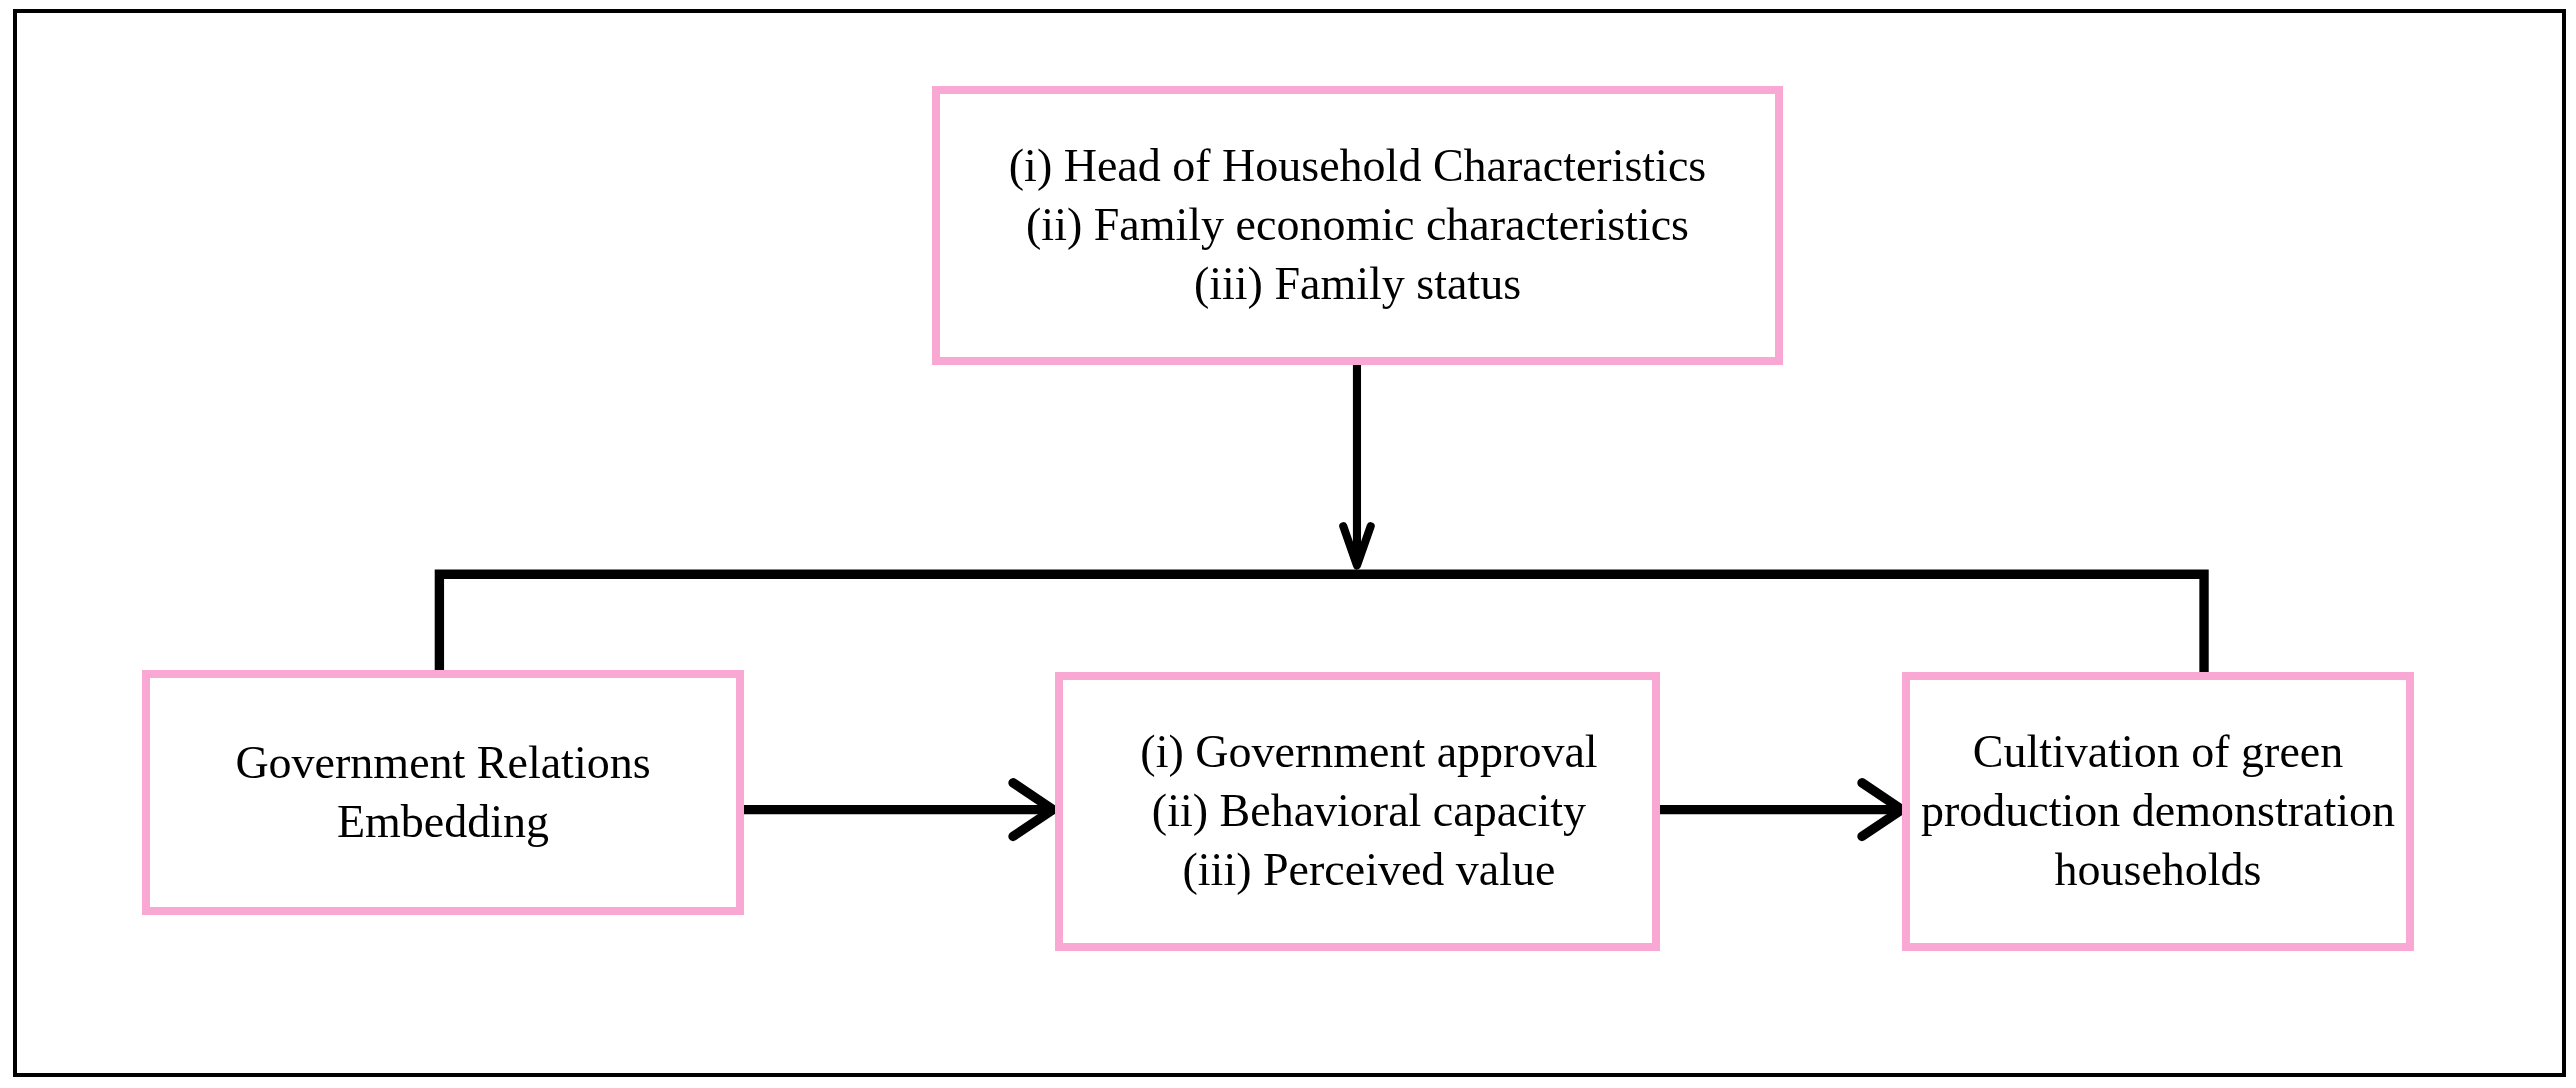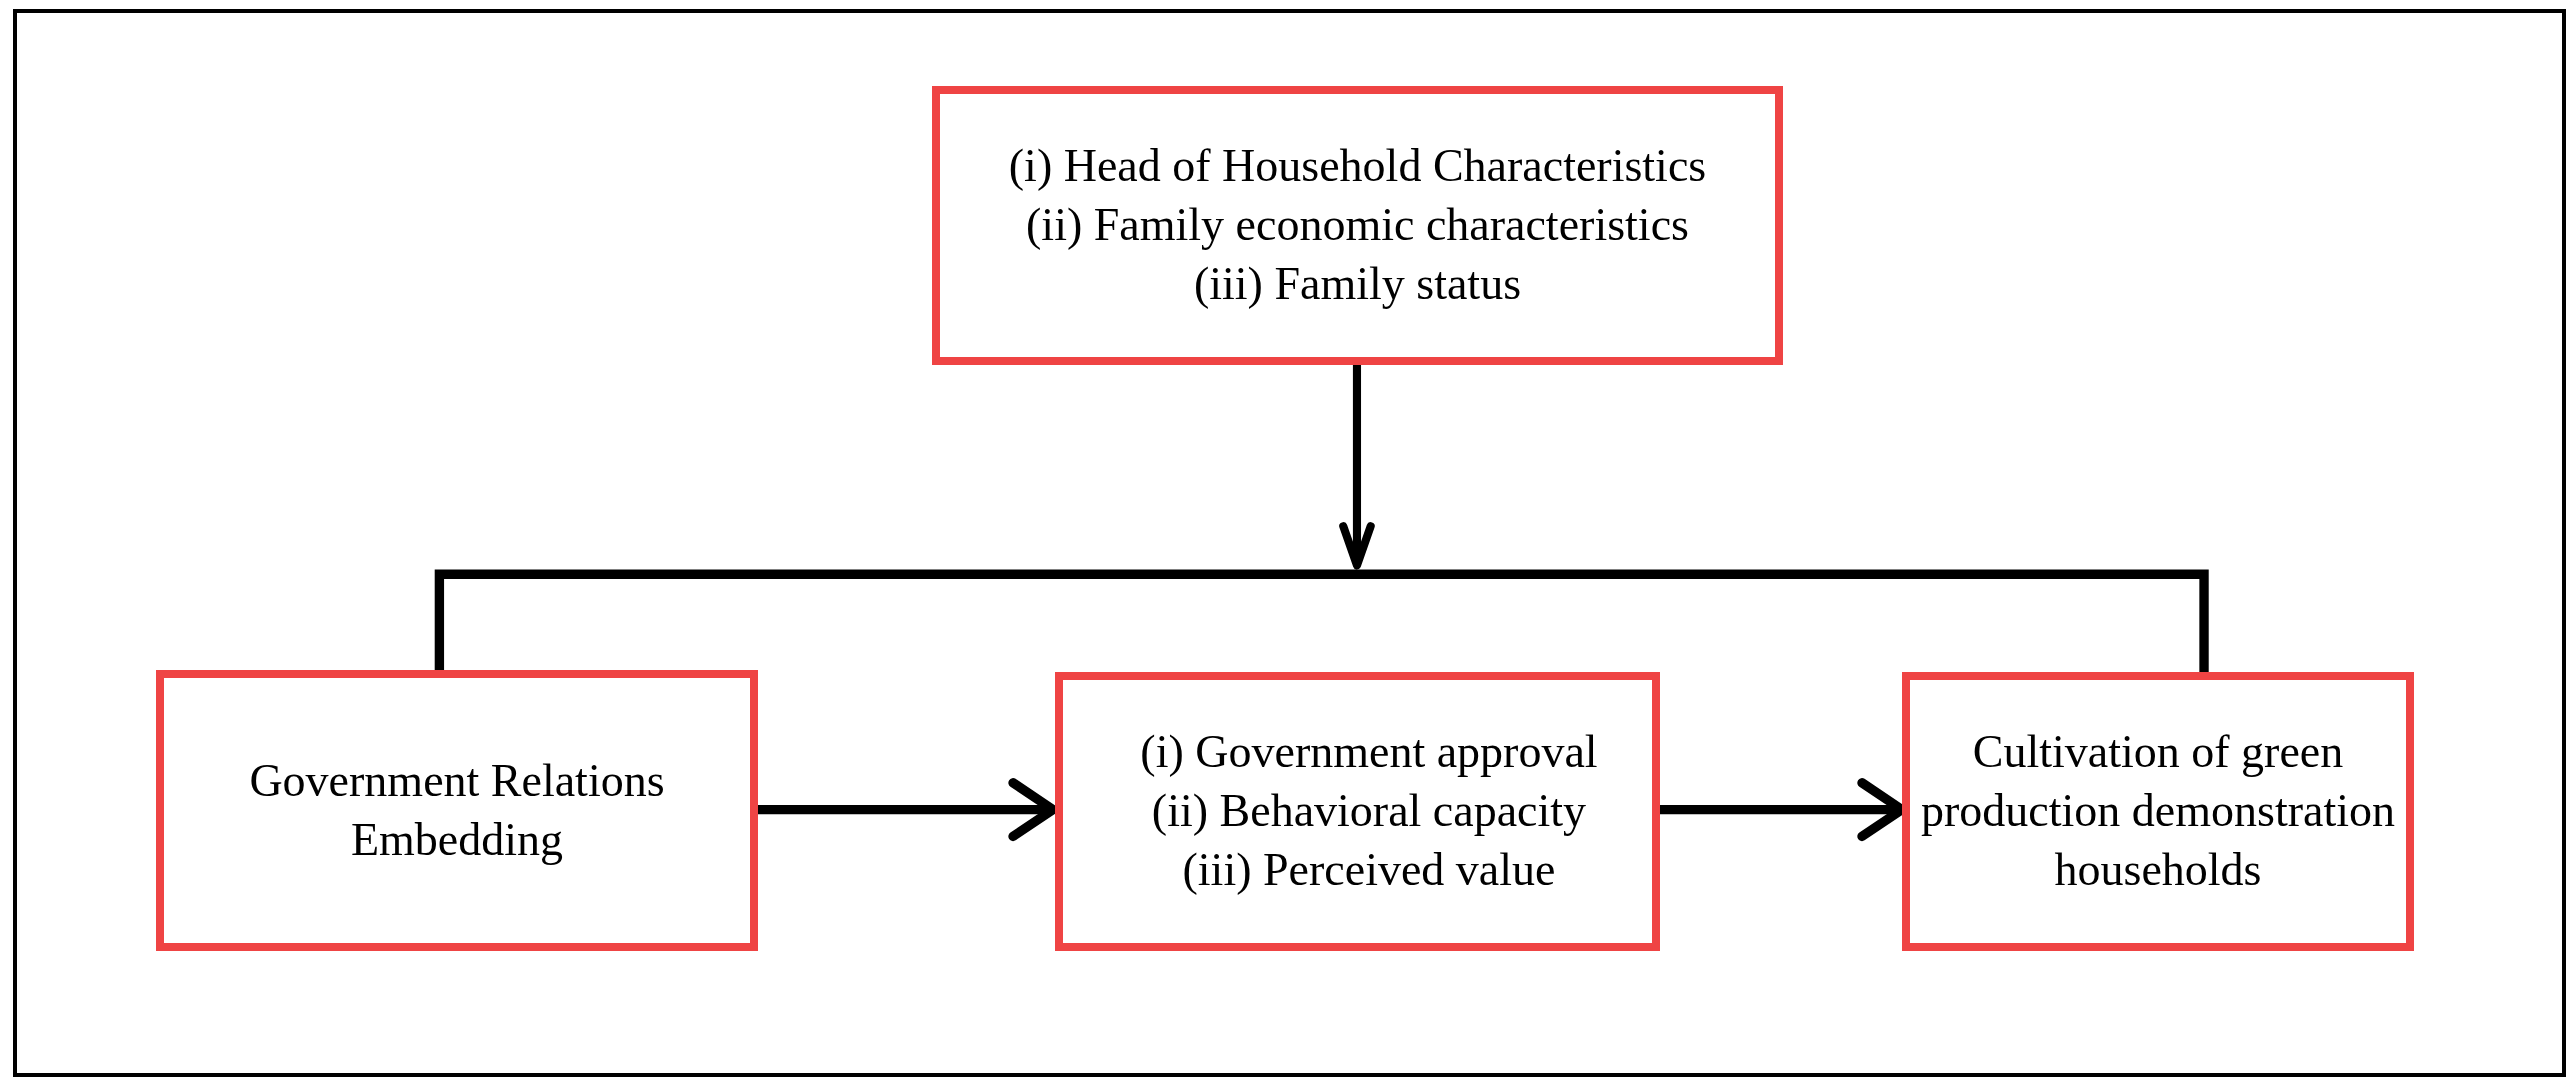--- a/index.html
+++ b/index.html
@@ -28,34 +28,34 @@
   .connectors {
     position: absolute;
     left: 0;
     top: 0;
     width: 2576px;
     height: 1088px;
   }
   .box {
     position: absolute;
     box-sizing: border-box;
-    border: 8px solid #ef4444;
+    border: 8px solid #f9a8d4;
     background: #ffffff;
     display: flex;
     align-items: center;
     justify-content: center;
     text-align: center;
   }
   .box-text {
     font-size: 46px;
     line-height: 1.28;
     white-space: pre-line;
   }
   .box-top    { left: 932px; top: 86px;  width: 851px; height: 279px; }
-  .box-left   { left: 156px;  top: 670px; width: 602px;  height: 281px; }
+  .box-left   { left: 142px;  top: 670px; width: 602px;  height: 245px; }
   .box-middle { left: 1055px; top: 672px; width: 605px;  height: 279px; padding-left: 23px; }
   .box-right  { left: 1902px; top: 672px; width: 512px;  height: 279px; }
 </style>
 </head>
 <body>
 
 <div class="canvas">
 
   <div class="outer-border"></div>
 

